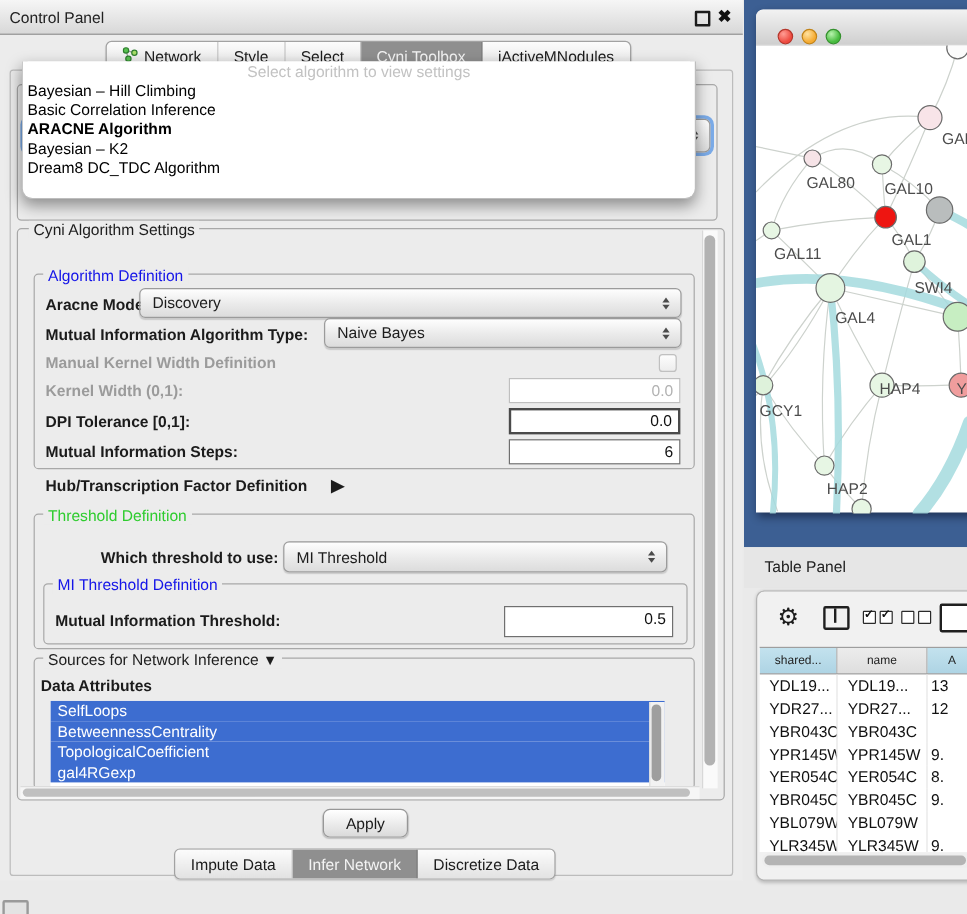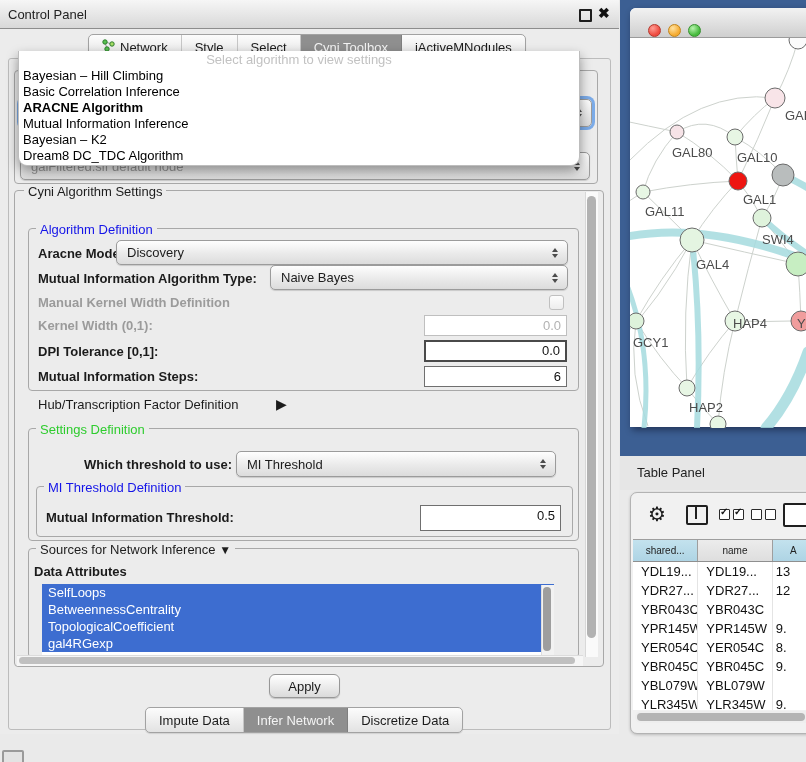--- a/index.html
+++ b/index.html
@@ -39,21 +39,21 @@
   #algo-popup .ph{height:17px;line-height:17px;text-align:center;color:#c2c2c2;font-size:13px}
   .popup-item{height:16px;line-height:16px;padding-left:4px;font-size:13px;color:#000;white-space:nowrap}
   .popup-item.bold{font-weight:bold}
   
   .groupbox{position:absolute;border:1px solid #a8a8a8;border-radius:4px;box-sizing:border-box}
   .group-title{position:absolute;background:#ececec;padding:0 4px;font-size:13px;color:#1d1d1d;white-space:nowrap}
   .gt-blue{color:#1414e8}
   .gt-green{color:#2ecc2e}
   .lbl{position:absolute;font-size:13px;font-weight:bold;color:#1b1b1b;white-space:nowrap}
   .lbl.dim{color:#9b9b9b}
-  .lbl.plain{font-weight:normal}
+  .lbl.plain{font-weight:bold}
   .field{position:absolute;background:#fff;border:1px solid #6f6f6f;font-size:13px;color:#111;
       text-align:right;padding:0 5px;box-sizing:border-box;line-height:19px}
   .field.dim{border-color:#bfbfbf;color:#b2b2b2}
   .field.strong{border:2px solid #4a4a4a;line-height:18px}
   .checkbox{position:absolute;width:13px;height:13px;border:1px solid #c0c0c0;border-radius:3px;
       background:linear-gradient(#fdfdfd,#ededed)}
   
   .vtrack{position:absolute;background:#fafafa;border-left:1px solid #d8d8d8;box-sizing:border-box}
   .vthumb{position:absolute;background:#b2b2b2;border-radius:5px}
   .htrack{position:absolute;background:#f6f6f6;border-top:1px solid #dcdcdc;box-sizing:border-box}
@@ -142,35 +142,27 @@
 
   <div id="inner-panel"></div>
 
   <div class="groupbox" style="left:14px;top:70px;width:584px;height:114px"></div>
   <div class="combo focused" style="left:20px;top:99px;width:572px;height:28px">
     <span class="arrows">
         <span class="tri-up"></span>
         <span class="tri-down"></span>
       </span>
   </div>
-  <div class="combo dim" style="left:20px;top:152px;width:570px;height:28px">
-    <span>galFiltered.sif default node</span>
-    <span class="arrows">
-        <span class="tri-up"></span>
-        <span class="tri-down"></span>
-      </span>
-  </div>
 
   <div id="algo-popup">
     <div class="ph">Select algorithm to view settings</div>
     <div>
         <div class="popup-item">Bayesian – Hill Climbing</div>
         <div class="popup-item">Basic Correlation Inference</div>
         <div class="popup-item bold">ARACNE Algorithm</div>
-        <div class="popup-item">Mutual Information Inference</div>
         <div class="popup-item">Bayesian – K2</div>
         <div class="popup-item">Dream8 DC_TDC Algorithm</div>
       </div>
   </div>
 
   <div class="groupbox" style="left:14px;top:190px;width:590px;height:477px"></div>
   <span class="group-title" style="left:24px;top:184px">Cyni Algorithm Settings</span>
 
   <div class="groupbox" style="left:28px;top:228px;width:551px;height:163px"></div>
   <span class="group-title gt-blue" style="left:36px;top:222px">Algorithm Definition</span>
@@ -202,21 +194,21 @@
   <span class="lbl" style="left:38px;top:344px">DPI Tolerance [0,1]:</span>
   <div class="field strong" style="left:424px;top:340px;width:143px;height:22px">0.0</div>
 
   <span class="lbl" style="left:38px;top:369px">Mutual Information Steps:</span>
   <div class="field" style="left:424px;top:366px;width:143px;height:21px">6</div>
 
   <span class="lbl plain" style="left:38px;top:397px">Hub/Transcription Factor Definition</span>
   <span class="lbl plain" style="left:276px;top:396px;font-size:14px">▶</span>
 
   <div class="groupbox" style="left:28px;top:428px;width:551px;height:113px"></div>
-  <span class="group-title gt-green" style="left:36px;top:422px">Settings Definition</span>
+  <span class="group-title gt-green" style="left:36px;top:422px">Threshold Definition</span>
 
   <span class="lbl" style="left:84px;top:457px">Which threshold to use:</span>
   <div class="combo" style="left:236px;top:451px;width:320px;height:26px">
     <span>MI Threshold</span>
     <span class="arrows">
         <span class="tri-up"></span>
         <span class="tri-down"></span>
       </span>
   </div>
 

